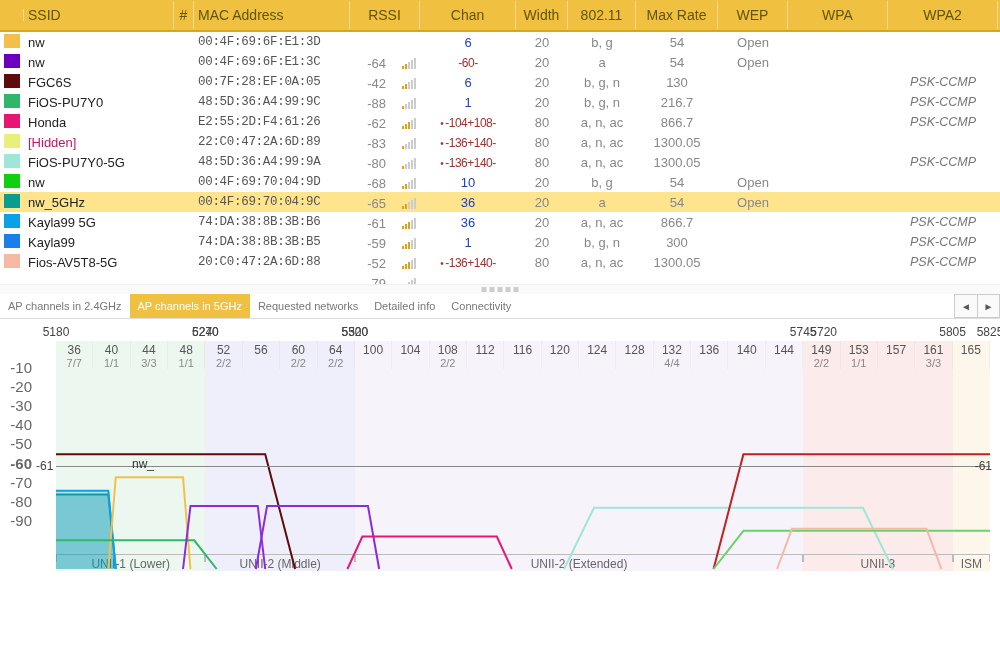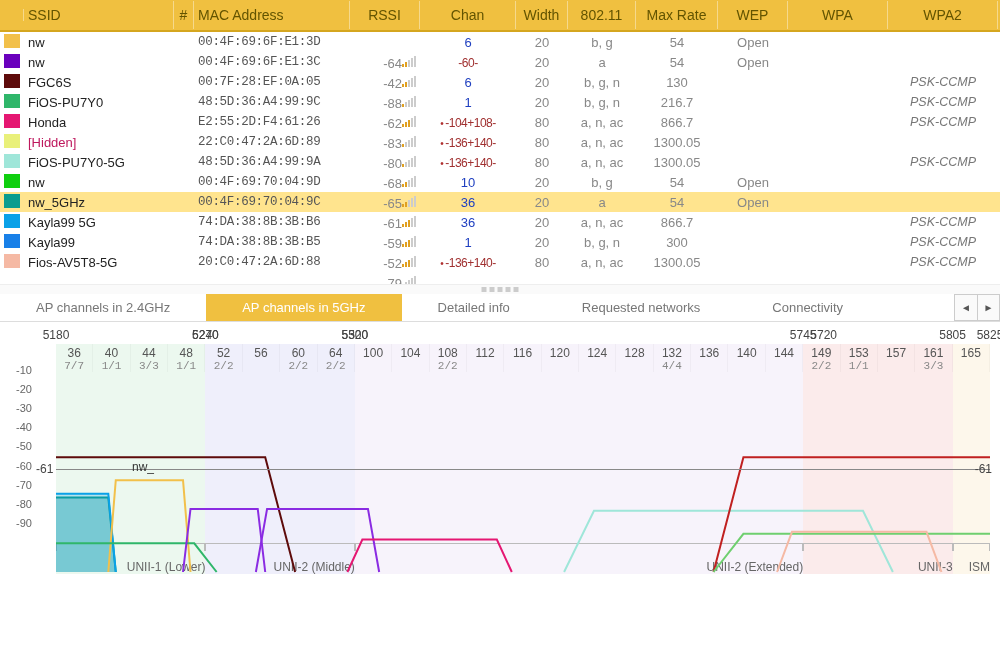--- a/index.html
+++ b/index.html
@@ -23,68 +23,68 @@
   .col-wpa2 { width: 110px; }
   
   
   .rows { height: 252px; overflow: hidden; }
   .row { display: flex; align-items: center; height: 20px; font-size: 13px; }
   .row.selected { background: #ffe48e; }
   .row > div { padding: 0 4px; text-align: center; overflow: hidden; white-space: nowrap; }
   .row .col-ssid { color: #222; }
   .row .col-ssid.hidden-ssid { color: #be185d; }
   .row .col-mac { font-family: "Courier New", monospace; font-size: 12.5px; color: #555; letter-spacing: -.3px; }
-  .row .col-rssi { color: #888; display:flex; gap:0; justify-content:flex-end;margin-top:43px;}
+  .row .col-rssi { color: #888; display:flex; align-items:center; gap:16px; justify-content:flex-end;margin-top:43px;}
   .row .col-chan { color: #2040c0; font-size: 13px; }
   .row .col-chan .ht { color: #a03030; font-size:12px; letter-spacing:-.5px;}
   .row .col-width, .row .col-80211, .row .col-maxrate, .row .col-wep { color: #888; }
   .row .col-wpa2 { color: #777; font-size:12.5px;font-style:italic;}
   .color-swatch { width: 16px; height: 14px; display: inline-block; }
   
   .sig-bars { display:inline-flex; align-items:flex-end; gap:1px; height:11px;}
   .sig-bars i { width:2px; background:#ccc;}
   .sig-bars i.on { background:#e0a020;}
   .sig-bars i:nth-child(1){height:3px} .sig-bars i:nth-child(2){height:5px} .sig-bars i:nth-child(3){height:7px} .sig-bars i:nth-child(4){height:9px} .sig-bars i:nth-child(5){height:11px}
   
   .dot-red { color:#b03030; font-size:10px; margin-right:2px;}
   
   
   .splitter { height: 10px; background: #fafafa; border-top:1px solid #eee; position:relative;}
   .splitter .grip { position:absolute; left:50%; top:2px; transform:translateX(-50%); display:flex; gap:3px;}
   .splitter .grip i { width:5px; height:5px; background:#ccc; display:inline-block;}
   
   
   .tabs { display:flex; border-bottom:1px solid #ddd; align-items:stretch; background:#fff;}
-  .tab { padding:6px 36px; color:#777; font-size:13px; cursor:pointer; }
+  .tab { padding:6px 8px; color:#777; font-size:11px; cursor:pointer; }
   .tab.active { background:#f0c040; color:#fff; }
   .tab-nav { margin-left:auto; display:flex; border:1px solid #ccc;}
   .tab-nav button { width:22px; border:none; background:#fafafa; color:#555; cursor:pointer; font-size:10px;}
   .tab-nav button + button { border-left:1px solid #ccc;}
   
   
   .chart-area { position:relative; padding: 6px 10px 6px 34px; }
   .freq-labels { position:relative; height:14px; font-size:12px; color:#444; margin-left:22px;}
   .freq-labels span { position:absolute; transform:translateX(-50%);}
   
   .chart-body { position:relative; height:230px; margin-top:2px;}
   .y-axis { position:absolute; left:-30px; top:26px; bottom:30px; width:28px; }
-  .y-axis div { position:absolute; right:0; font-size:11px; color:#666; transform:translateY(-50%);}
+  .y-axis div { position:absolute; right:0; font-size:15px; color:#666; transform:translateY(-50%);}
   
   .bands { position:absolute; left:22px; right:0; top:0; bottom:0;}
   .band { position:absolute; top:0; bottom:0;}
   .band-header { height:28px; display:flex;}
   .band-header .ch { flex:1; text-align:center; font-size:12px; color:#555; padding-top:2px; border-right:1px solid rgba(0,0,0,.03);}
-  .band-header .ch .cnt { color:#888; font-size:11px; display:block;font-family:Liberation Mono, monospace;}
+  .band-header .ch .cnt { color:#888; font-size:11px; display:block;}
   .band-plot { position:absolute; top:28px; bottom:30px; left:0; right:0;}
   .band-g { background:rgba(100,200,120,.12);}
   .band-b { background:rgba(120,120,220,.12);}
   .band-p { background:rgba(180,140,220,.10);}
   .band-r { background:rgba(230,120,120,.15);}
   .band-o { background:rgba(240,200,120,.15);}
-  .band-label { position:absolute; bottom:0; left:0; right:0; text-align:right; font-size:12px; color:#666; border-top:1px solid #bbb; padding-top:16px;}
+  .band-label { position:absolute; bottom:0; left:0; right:0; text-align:center; font-size:12px; color:#666; border-top:1px solid #bbb; padding-top:2px;}
   .band-label::before, .band-label::after { content:""; position:absolute; top:-1px; width:1px; height:8px; background:#bbb;}
   .band-label::before { left:0;} .band-label::after { right:0;}
   
   .hline { position:absolute; left:22px; right:0; height:1px; background:#888;}
   .hline-label { position:absolute; font-size:12px; color:#444; transform:translateY(-50%);}
   
   svg.curves { position:absolute; left:22px; right:0; top:28px; pointer-events:none;}
   
 </style>
 </head>
@@ -390,22 +390,22 @@
       <i></i>
       <i></i>
       <i></i>
       <i></i>
     </span>
 </div>
 
 <div class="tabs">
   <div class="tab">AP channels in 2.4GHz</div>
   <div class="tab active">AP channels in 5GHz</div>
+  <div class="tab">Requested networks</div>
   <div class="tab">Detailed info</div>
-  <div class="tab">Requested networks</div>
   <div class="tab">Connectivity</div>
   <div class="tab-nav">
     <button>◄</button>
     <button>►</button>
   </div>
 </div>
 
 <div class="chart-area">
   <div class="freq-labels" id="freq-labels">
       <span style="left: 0px;">5180</span>
@@ -418,21 +418,21 @@
       <span style="left: 896.64px;">5805</span>
       <span style="left: 934px;">5825</span>
     </div>
   <div class="chart-body">
     <div class="y-axis" id="y-axis">
         <div style="top: 0px;">-10</div>
         <div style="top: 19.1111px;">-20</div>
         <div style="top: 38.2222px;">-30</div>
         <div style="top: 57.3333px;">-40</div>
         <div style="top: 76.4444px;">-50</div>
-        <div style="top: 95.5556px;">-60</div>
+        <div style="top: 95.5556px; font-weight: bold;">-60</div>
         <div style="top: 114.667px;">-70</div>
         <div style="top: 133.778px;">-80</div>
         <div style="top: 152.889px;">-90</div>
       </div>
     <div class="bands" id="bands">
         <div class="band band-g" style="left: 0px; width: 149.44px;">
           <div class="band-header">
             <div class="ch">36<span class="cnt">7/7</span></div>
             <div class="ch">40<span class="cnt">1/1</span></div>
             <div class="ch">44<span class="cnt">3/3</span></div>

